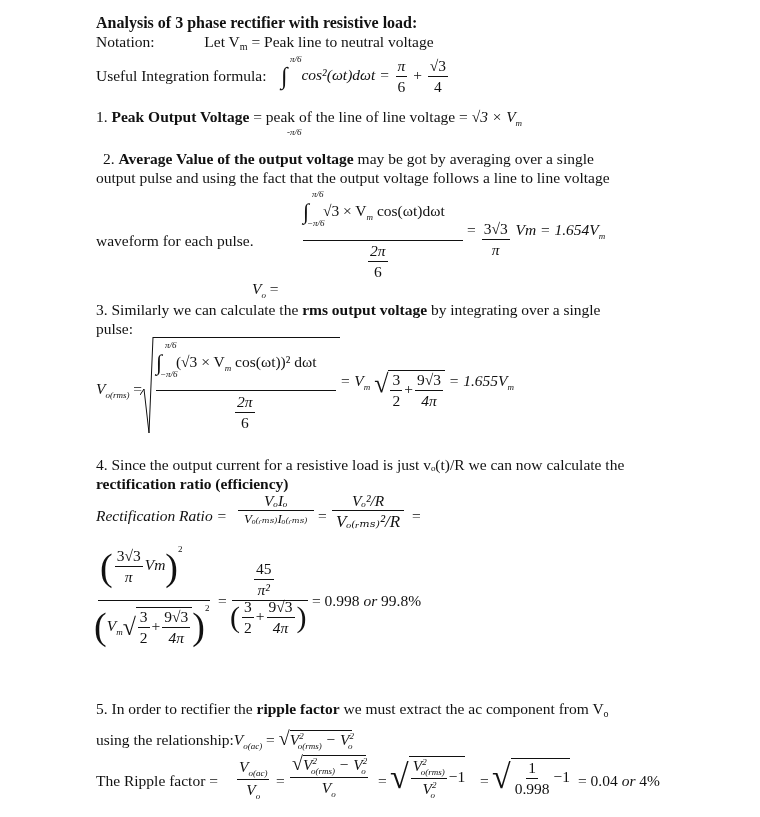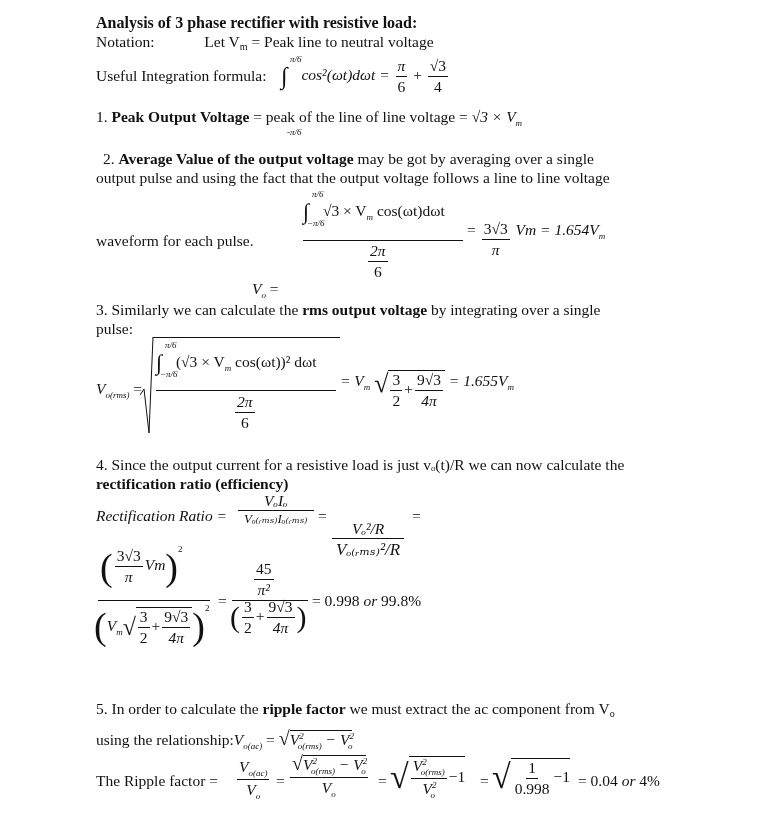--- a/index.html
+++ b/index.html
@@ -129,21 +129,21 @@
 <div class="abs i" style="left:96px;top:507px;">Rectification Ratio =</div>
 <div class="abs i" style="left:236px;top:492px;">
   <div class="frac">
       <span class="num" style="padding:0 26px;">VₒIₒ</span>
       <span class="den" style="font-size:13px;">Vₒ₍ᵣₘₛ₎Iₒ₍ᵣₘₛ₎</span>
     </div>
 </div>
 <div class="abs" style="left:318px;top:507px;">=</div>
 <div class="abs i" style="left:330px;top:492px;">
   <div class="frac">
-      <span class="num" style="padding:0 20px;margin-top:28px;">Vₒ²/R</span>
+      <span class="num" style="padding:0 20px;">Vₒ²/R</span>
       <span class="den" style="font-size:17px;">Vₒ₍ᵣₘₛ₎²/R</span>
     </div>
 </div>
 <div class="abs" style="left:412px;top:507px;">=</div>
 
 <div class="abs" style="left:100px;top:545px;">
   <span style="font-size:38px;font-weight:lighter;">(</span><span class="frac" style="position:relative;top:-10px;">
       <span class="num">3√3</span>
       <span class="den i">π</span>
     </span><span class="i" style="position:relative;top:-10px;">Vm</span><span style="font-size:38px;font-weight:lighter;">)</span><span class="sup" style="position:relative;top:-22px;">2</span>
@@ -173,21 +173,21 @@
     </span><span style="position:relative;top:-6px;">+</span><span class="frac" style="position:relative;top:-6px;">
       <span class="num">9√3</span>
       <span class="den i">4π</span>
     </span><span style="font-size:30px;font-weight:lighter;">)</span>
 </div>
 <div class="abs" style="left:312px;top:592px;">
   <span>= 0.998 </span><span class="i">or</span><span> 99.8%</span>
 </div>
 
 <div class="abs" style="left:96px;top:700px;">
-  <span>5.</span><span> In order to calculate the </span><span class="b">ripple factor</span><span> we must extract the ac component from V</span><span class="subn">o</span>
+  <span>5.</span><span> In order to rectifier the </span><span class="b">ripple factor</span><span> we must extract the ac component from V</span><span class="subn">o</span>
 </div>
 <div class="abs" style="left:96px;top:727px;">
   <span>using the relationship:</span><span class="i">V<span class="sub">o(ac)</span></span> = <span style="font-size:20px;">√</span><span style="border-top:1px solid #111;" class="i">V<span class="sup">2</span><span class="sub" style="margin-left:-6px;">o(rms)</span> − V<span class="sup">2</span><span class="sub" style="margin-left:-6px;">o</span></span>
 </div>
 
 <div class="abs" style="left:96px;top:772px;">The Ripple factor =</div>
 <div class="abs i" style="left:235px;top:758px;">
   <div class="frac">
       <span class="num">V<span class="sub">o(ac)</span></span>
       <span class="den">V<span class="sub">o</span></span>

